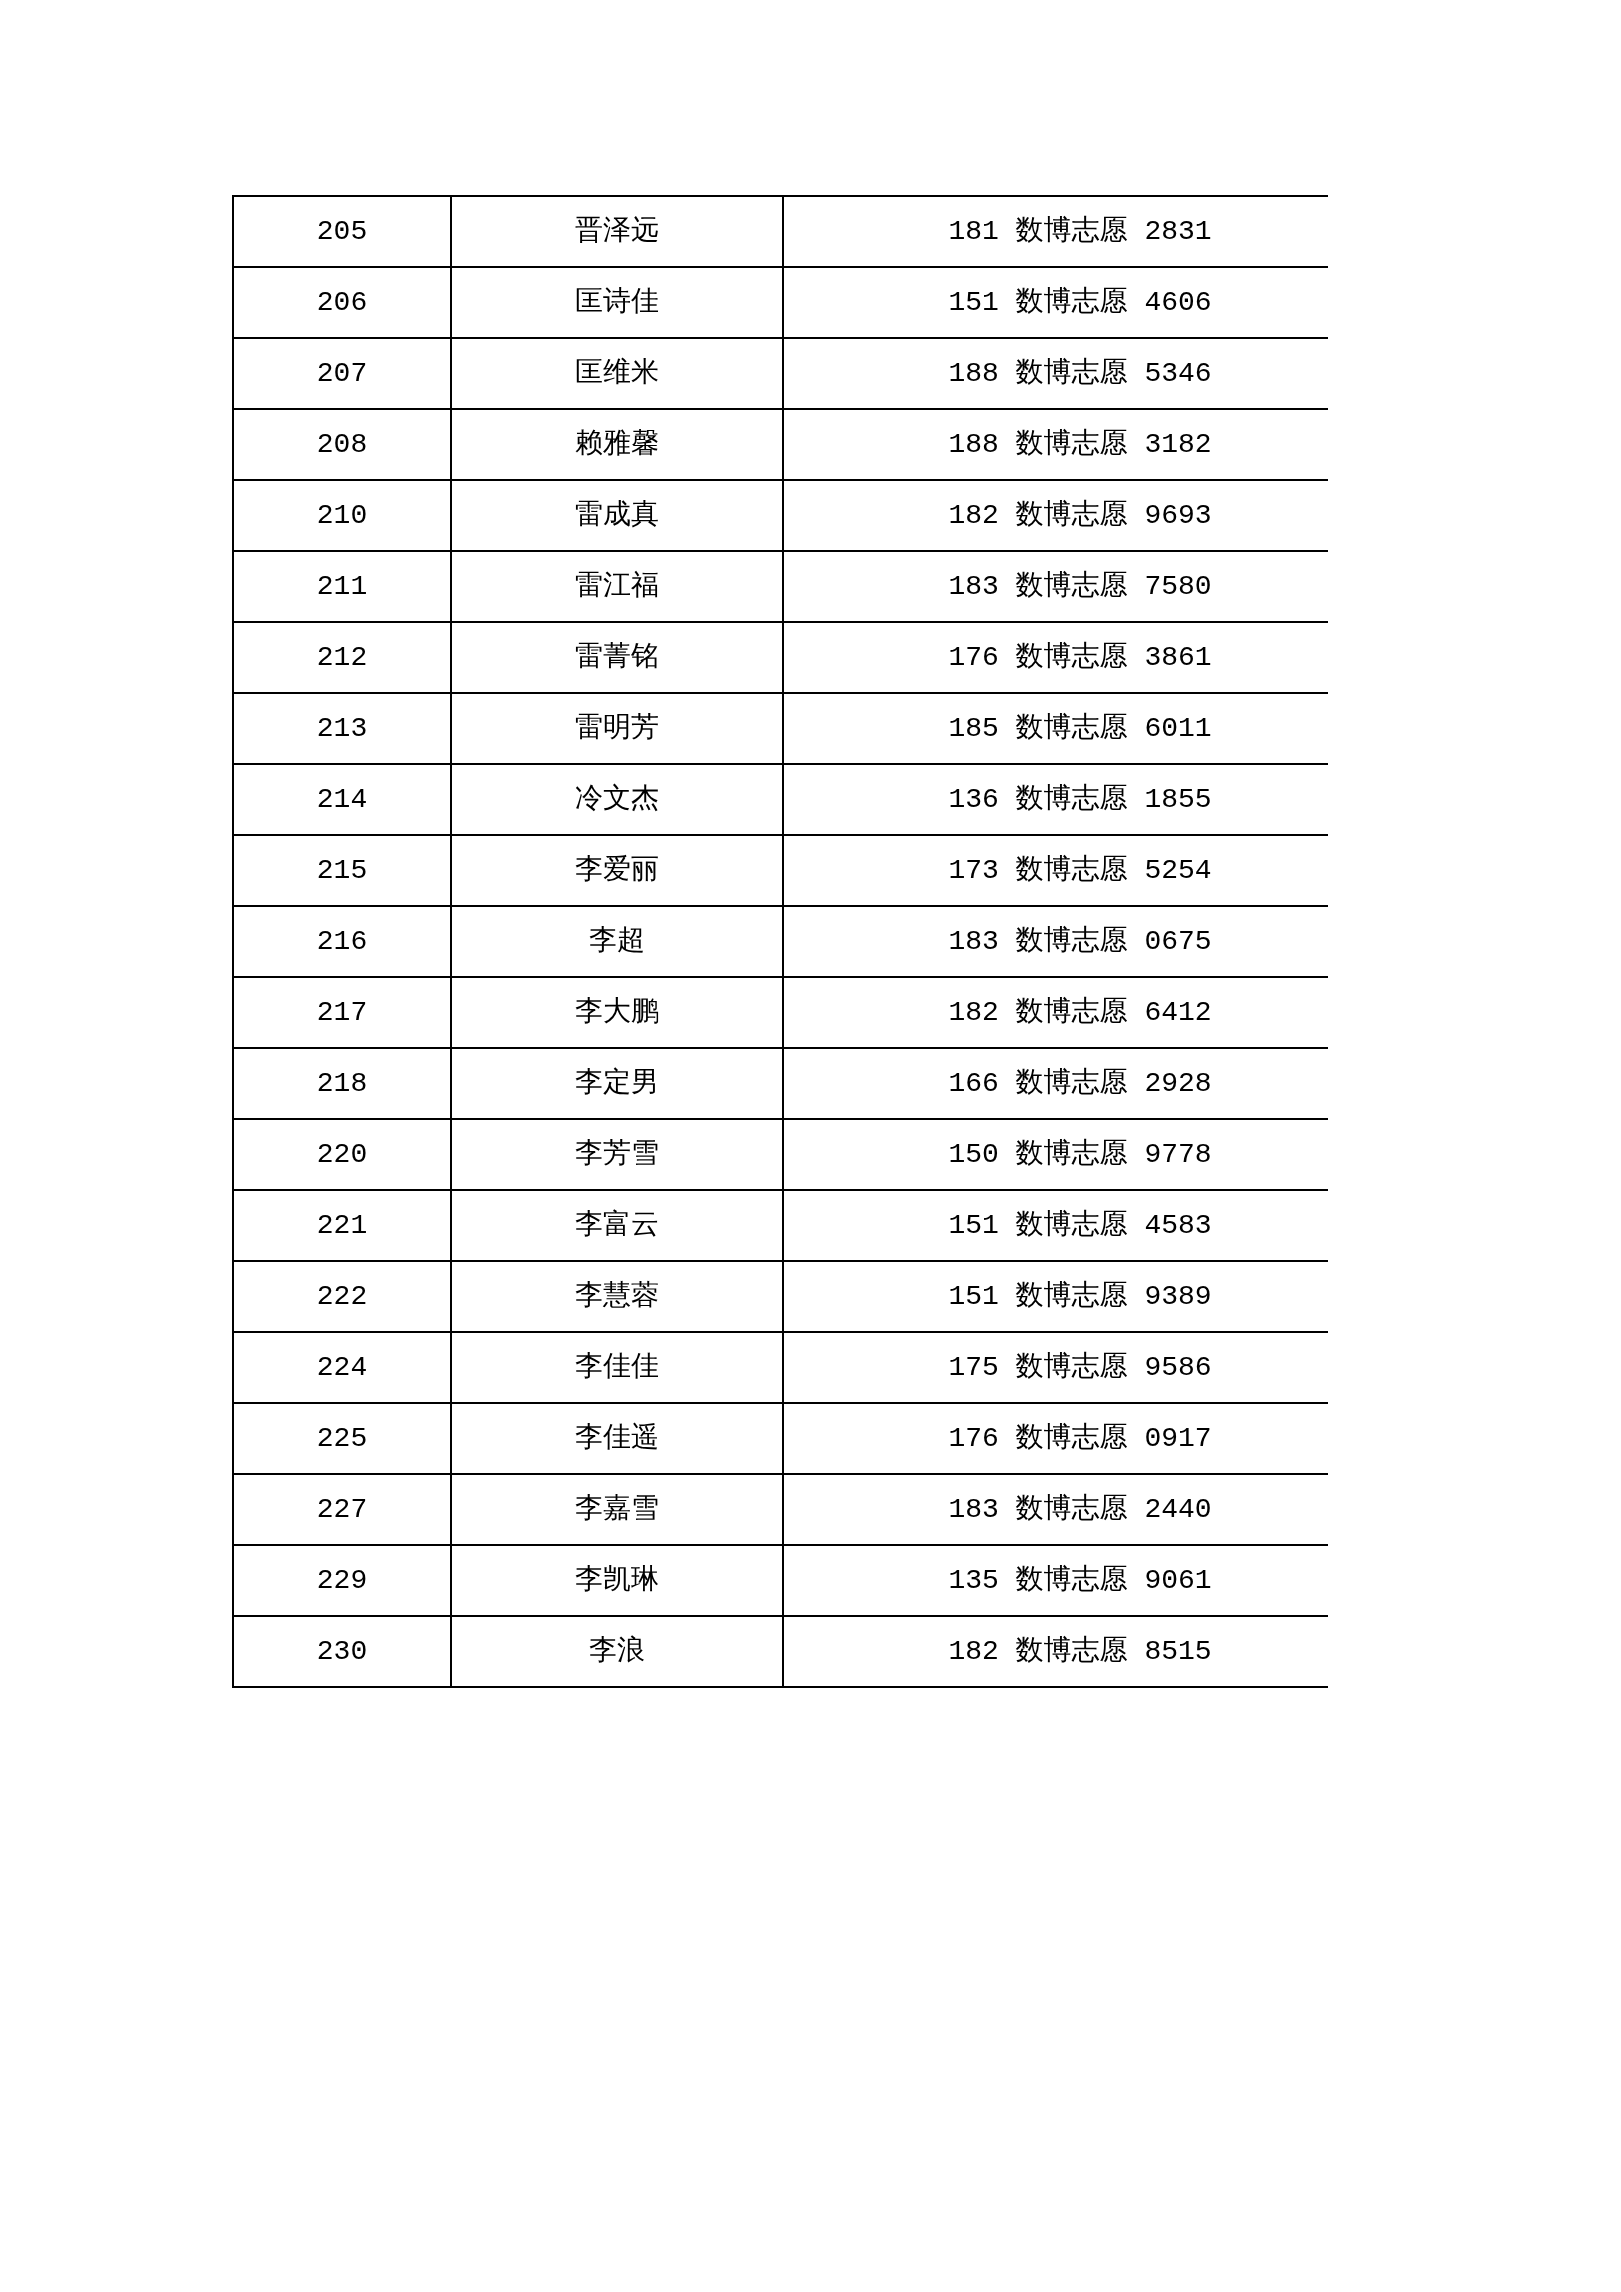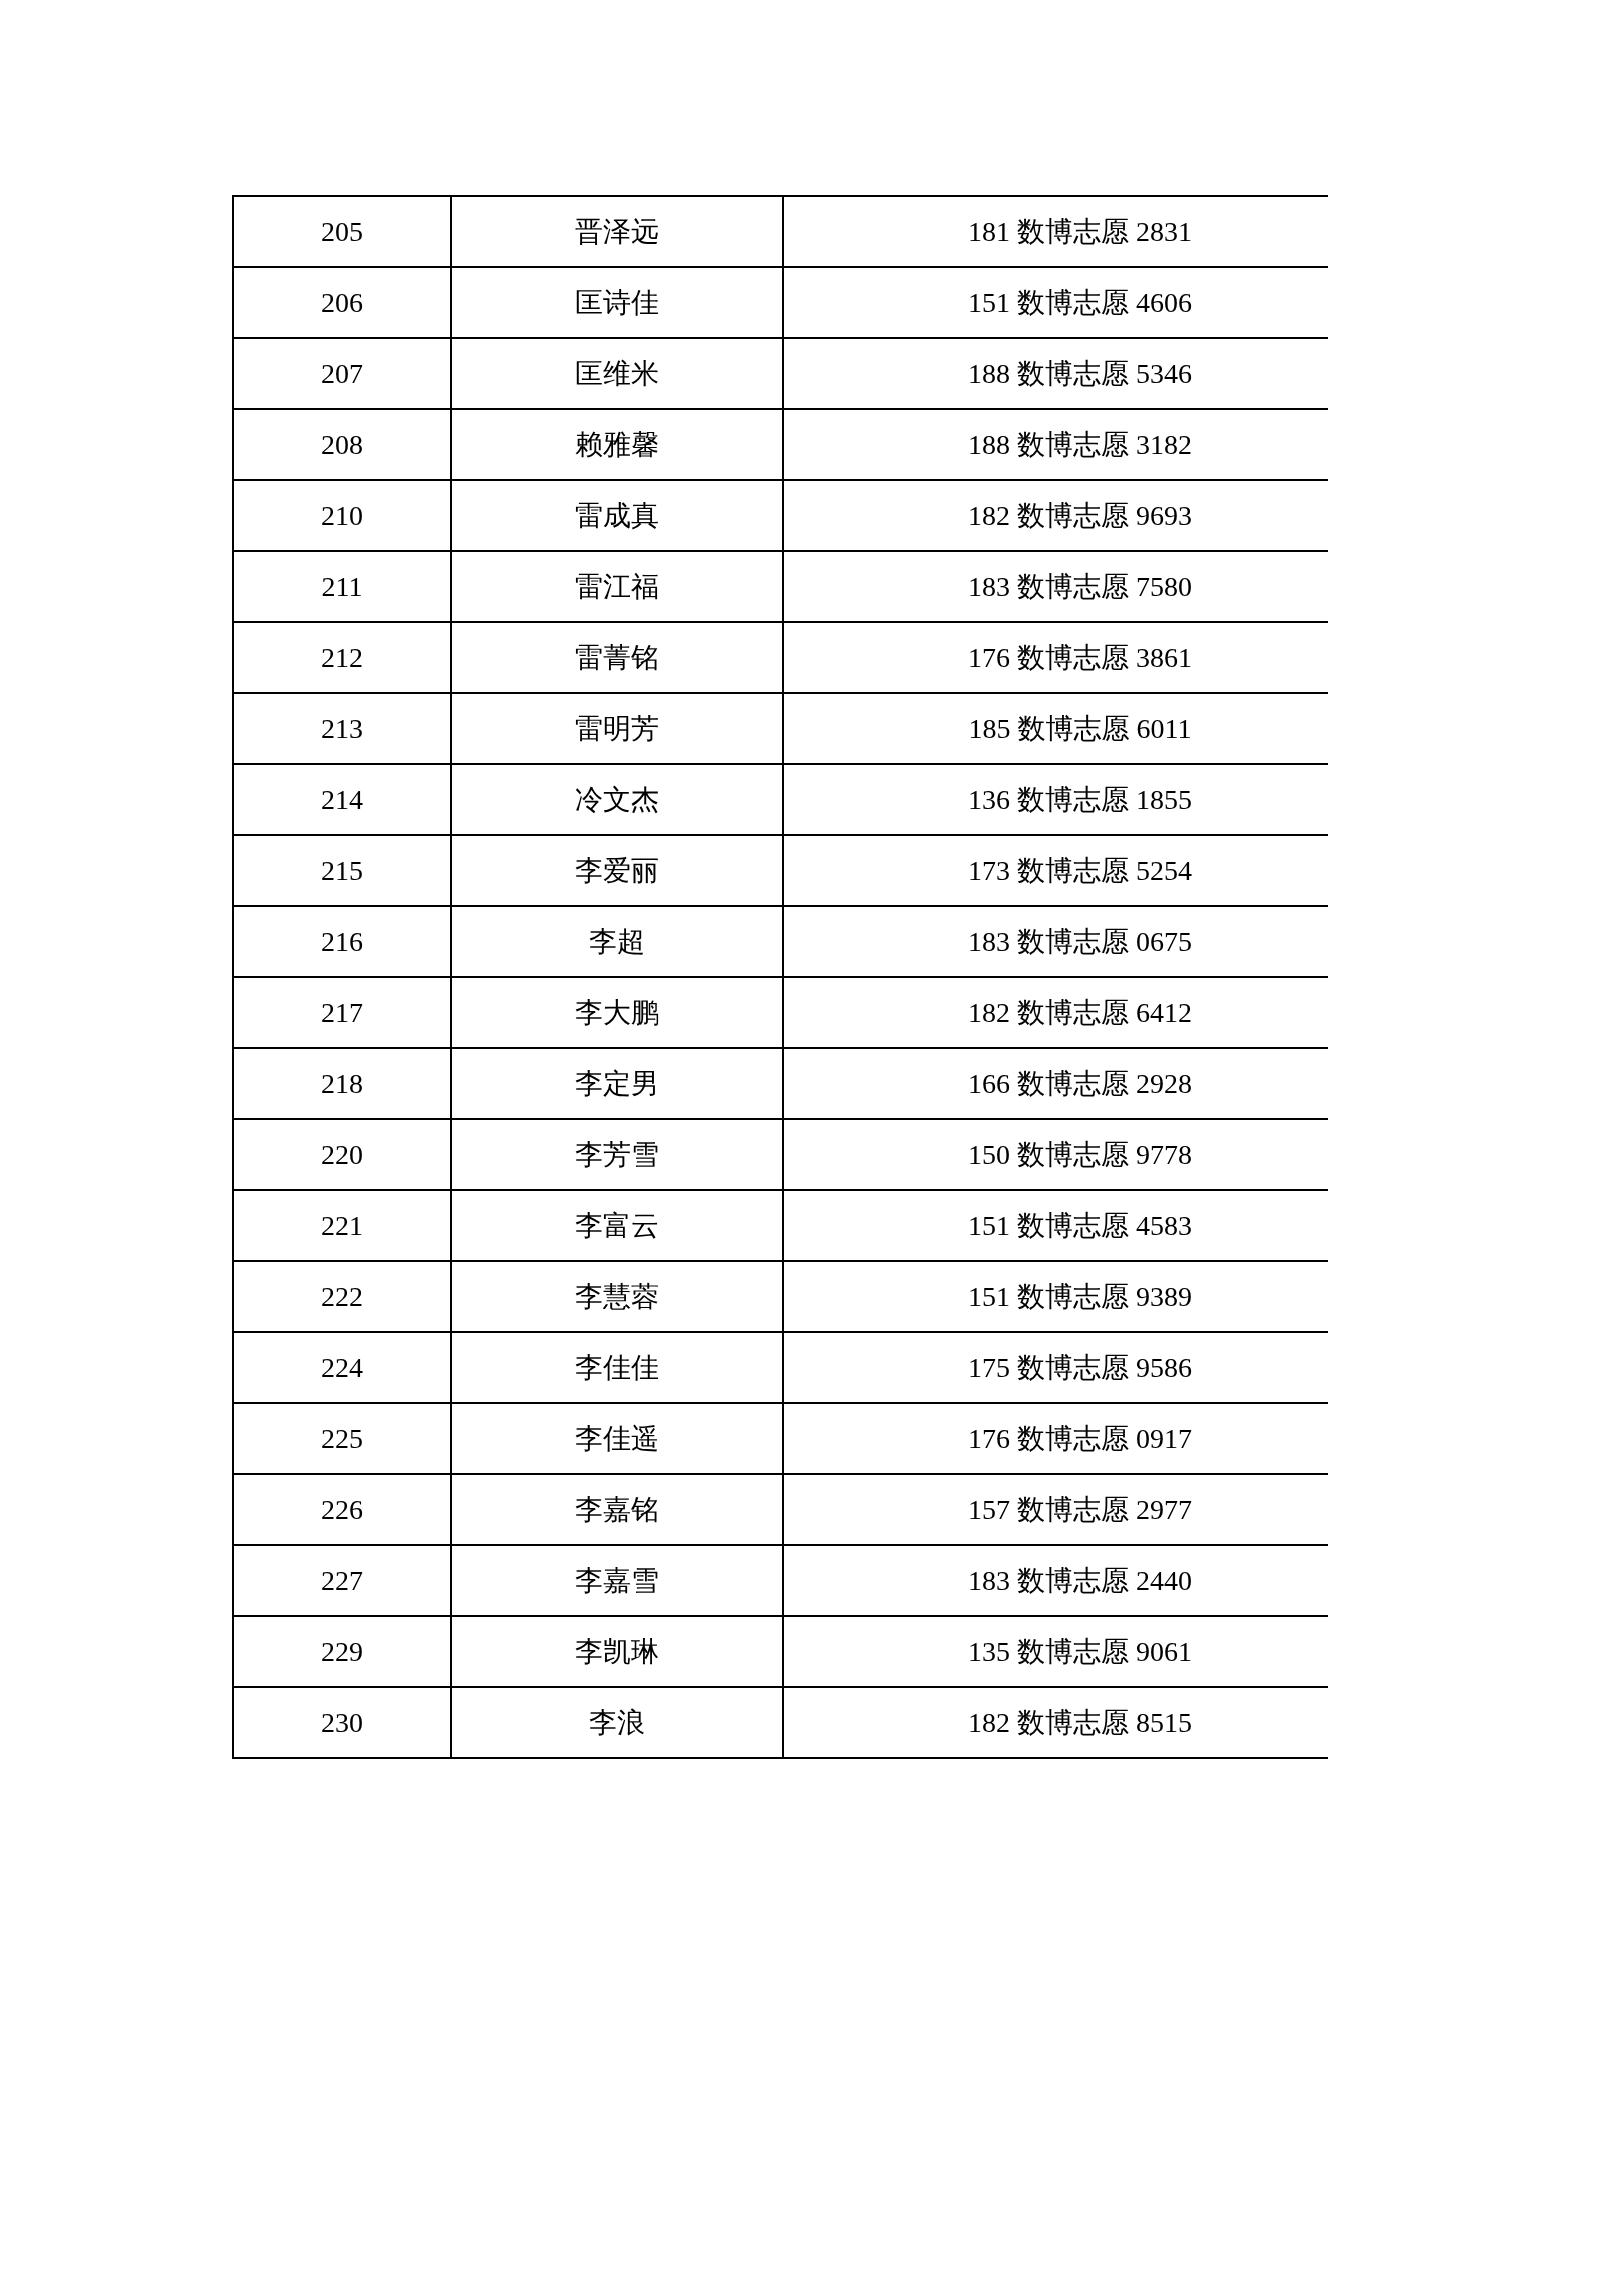--- a/index.html
+++ b/index.html
@@ -6,21 +6,21 @@
       margin: 0;
       padding: 0;
       background: #ffffff;
     }
     .page {
       position: relative;
       width: 1328px;
       height: 2293px;
       background: #ffffff;
       color: #000000;
-      font-family: Liberation Serif, serif;
+      font-family: Liberation Mono, monospace;
       overflow: hidden;
     }
     table.roster {
       position: absolute;
       left: 232px;
       top: 195px;
       width: 1144px;
       border-collapse: collapse;
       table-layout: fixed;
     }
@@ -133,25 +133,20 @@
     <td>224</td>
     <td>李佳佳</td>
     <td>175 数博志愿 9586</td>
   </tr>
         <tr>
     <td>225</td>
     <td>李佳遥</td>
     <td>176 数博志愿 0917</td>
   </tr>
         <tr>
-    <td>226</td>
-    <td>李嘉铭</td>
-    <td>157 数博志愿 2977</td>
-  </tr>
-        <tr>
     <td>227</td>
     <td>李嘉雪</td>
     <td>183 数博志愿 2440</td>
   </tr>
         <tr>
     <td>229</td>
     <td>李凯琳</td>
     <td>135 数博志愿 9061</td>
   </tr>
         <tr>

